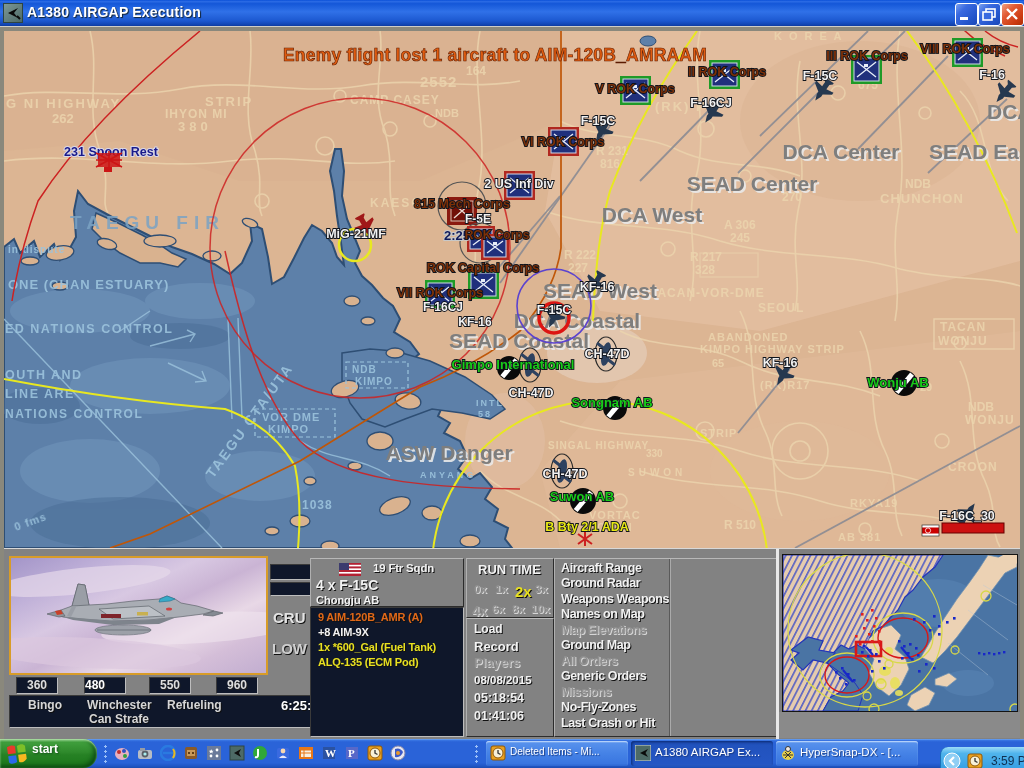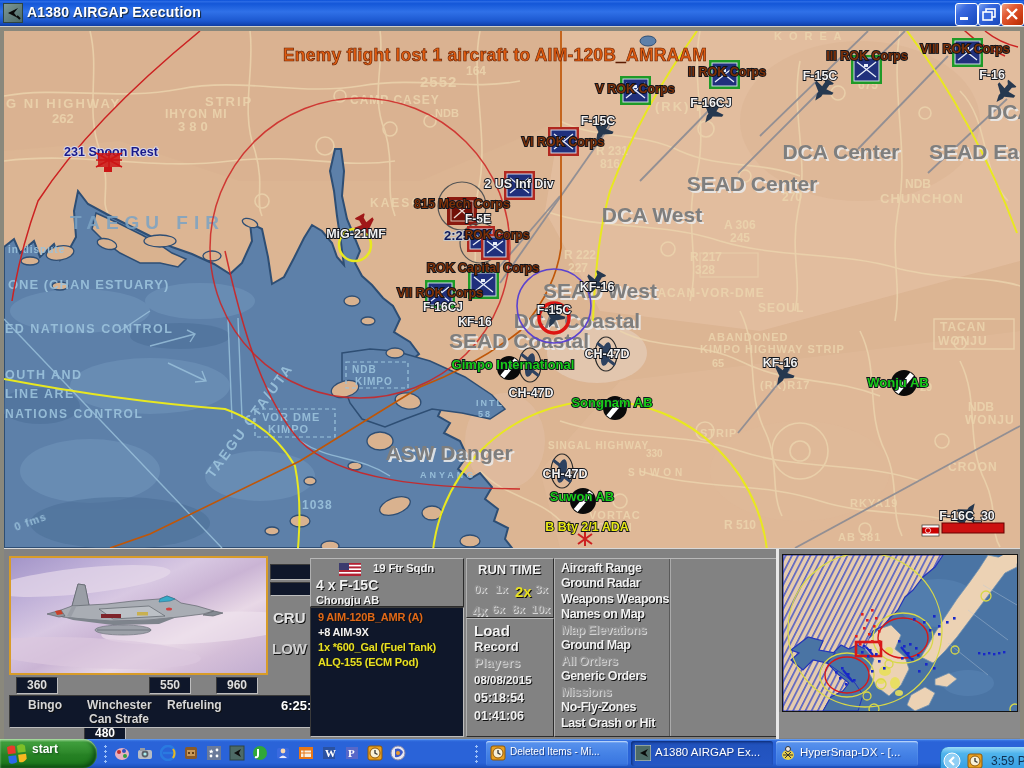--- a/index.html
+++ b/index.html
@@ -430,21 +430,21 @@
 <path d="M50,52 l-6,1 2,4 6,-1 Z" fill="#c8402a"></path>
 <ellipse cx="158" cy="51" rx="3" ry="1.5" fill="#d04040"></ellipse>
 <path d="M61,48 l-5,10 4,1 5,-10 Z" fill="#9a9ea6"></path>
 </svg>
 </div>
 <div class="sunken" style="left:266px;top:15px;width:40px;height:14px;"></div>
 <div class="sunken" style="left:266px;top:33px;width:40px;height:12px;"></div>
 <div class="gtext" style="position:absolute;left:269px;top:60px;font-size:15px;color:#e4e4e4;">CRU</div>
 <div class="gtext" style="position:absolute;left:268px;top:91px;font-size:15px;color:#cfcfcf;">LOW</div>
 <div class="sunken" style="left:12px;top:128px;width:40px;height:15px;text-align:center;font-size:12px;font-weight:bold;color:#dedede;text-shadow:1px 1px 0 #222;line-height:15px;">360</div>
-<div class="sunken" style="left:80px;top:128px;width:40px;height:15px;text-align:center;font-size:12px;font-weight:bold;color:#ffffff;text-shadow:1px 1px 0 #222;line-height:15px;margin-top:48px;">480</div>
+<div class="sunken" style="left:80px;top:128px;width:40px;height:15px;font-size:12px;font-weight:bold;color:#ffffff;text-shadow:1px 1px 0 #222;line-height:15px;">480</div>
 <div class="sunken" style="left:145px;top:128px;width:40px;height:15px;text-align:center;font-size:12px;font-weight:bold;color:#dedede;text-shadow:1px 1px 0 #222;line-height:15px;">550</div>
 <div class="sunken" style="left:212px;top:128px;width:40px;height:15px;text-align:center;font-size:12px;font-weight:bold;color:#dedede;text-shadow:1px 1px 0 #222;line-height:15px;">960</div>
 <div class="sunken" style="left:5px;top:146px;width:303px;height:31px;font-size:12px;">
 <span class="gtext" style="position:absolute;left:18px;top:2px;color:#d6d6d6;">Bingo</span>
 <span class="gtext" style="position:absolute;left:77px;top:2px;color:#d6d6d6;">Winchester</span>
 <span class="gtext" style="position:absolute;left:157px;top:2px;color:#d6d6d6;">Refueling</span>
 <span class="gtext" style="position:absolute;left:250px;top:2px;color:#fff;font-size:13px;margin-left:21px;">6:25:30</span>
 <span class="gtext" style="position:absolute;left:79px;top:16px;color:#d6d6d6;">Can Strafe</span>
 </div>
 <div class="panel" style="left:306px;top:9px;width:152px;height:47px;">
@@ -456,35 +456,35 @@
             <rect width="10" height="7" fill="#3c3b6e"></rect>
           </svg>
 <span class="gtext" style="position:absolute;left:62px;top:3px;font-size:11.5px;letter-spacing:-0.2px;">19 Ftr Sqdn</span>
 <span class="gtext" style="position:absolute;left:5px;top:18px;font-size:14px;">4 x F-15C</span>
 <span class="gtext" style="position:absolute;left:5px;top:35px;font-size:11px;">Chongju AB</span>
 </div>
 <div class="sunken" style="left:306px;top:58px;width:152px;height:128px;">
 <span class="gtext" style="position:absolute;left:7px;top:3px;font-size:11px;letter-spacing:-0.2px;color:#e06818;">9 AIM-120B_AMR (A)</span>
 <span class="gtext" style="position:absolute;left:7px;top:18px;font-size:11px;letter-spacing:-0.2px;">+8 AIM-9X</span>
 <span class="gtext" style="position:absolute;left:7px;top:33px;font-size:11px;letter-spacing:-0.2px;color:#e8e020;">1x *600_Gal (Fuel Tank)</span>
-<span class="gtext" style="position:absolute;left:7px;top:48px;font-size:11px;letter-spacing:-0.2px;color:#e8e020;">ALQ-155 (ECM Pod)</span>
+<span class="gtext" style="position:absolute;left:7px;top:48px;font-size:11px;letter-spacing:-0.2px;color:#e8e020;">ALQ-135 (ECM Pod)</span>
 </div>
 <div class="panel" style="left:462px;top:9px;width:86px;height:58px;">
 <span class="gtext" style="position:absolute;left:11px;top:3px;font-size:13px;">RUN TIME</span>
 <span class="gdis" style="position:absolute;left:7px;top:24px;font-size:11.5px;">0x</span>
           <span class="gdis" style="position:absolute;left:28px;top:24px;font-size:11.5px;">1x</span>
           <span class="gtext" style="position:absolute;left:48px;top:24px;font-size:15px;color:#e8e020;">2x</span>
           <span class="gdis" style="position:absolute;left:68px;top:24px;font-size:11.5px;">3x</span>
 <span class="gdis" style="position:absolute;left:5px;top:44px;font-size:14px;">4x</span>
           <span class="gdis" style="position:absolute;left:25px;top:44px;font-size:11.5px;">6x</span>
           <span class="gdis" style="position:absolute;left:45px;top:44px;font-size:11.5px;">8x</span>
           <span class="gdis" style="position:absolute;left:64px;top:44px;font-size:11.5px;">10x</span>
 </div>
 <div class="panel" style="left:462px;top:69px;width:86px;height:117px;">
-<span class="gtext" style="position:absolute;left:7px;top:3px;font-size:15px;">Load</span>
+<span class="gtext" style="position:absolute;left:7px;top:3px;font-size:12px;">Load</span>
 <span class="gtext" style="position:absolute;left:7px;top:20px;font-size:13px;">Record</span>
 <span class="gdis" style="position:absolute;left:7px;top:36px;font-size:13px;">Players</span>
 <span class="gtext" style="position:absolute;left:7px;top:55px;font-size:11.5px;">08/08/2015</span>
 <span class="gtext" style="position:absolute;left:7px;top:72px;font-size:12.5px;">05:18:54</span>
 <span class="gtext" style="position:absolute;left:7px;top:90px;font-size:12.5px;">01:41:06</span>
 </div>
 <div class="panel" style="left:550px;top:9px;width:221px;height:177px;">
 <span class="gtext" style="position:absolute;left:6px;top:2px;font-size:12.5px;letter-spacing:-0.4px;">Aircraft Range</span>
 <span class="gtext" style="position:absolute;left:6px;top:17px;font-size:12.5px;letter-spacing:-0.4px;">Ground Radar</span>
 <span class="gtext" style="position:absolute;left:6px;top:33px;font-size:12.5px;letter-spacing:-0.4px;">Weapons Weapons</span>

